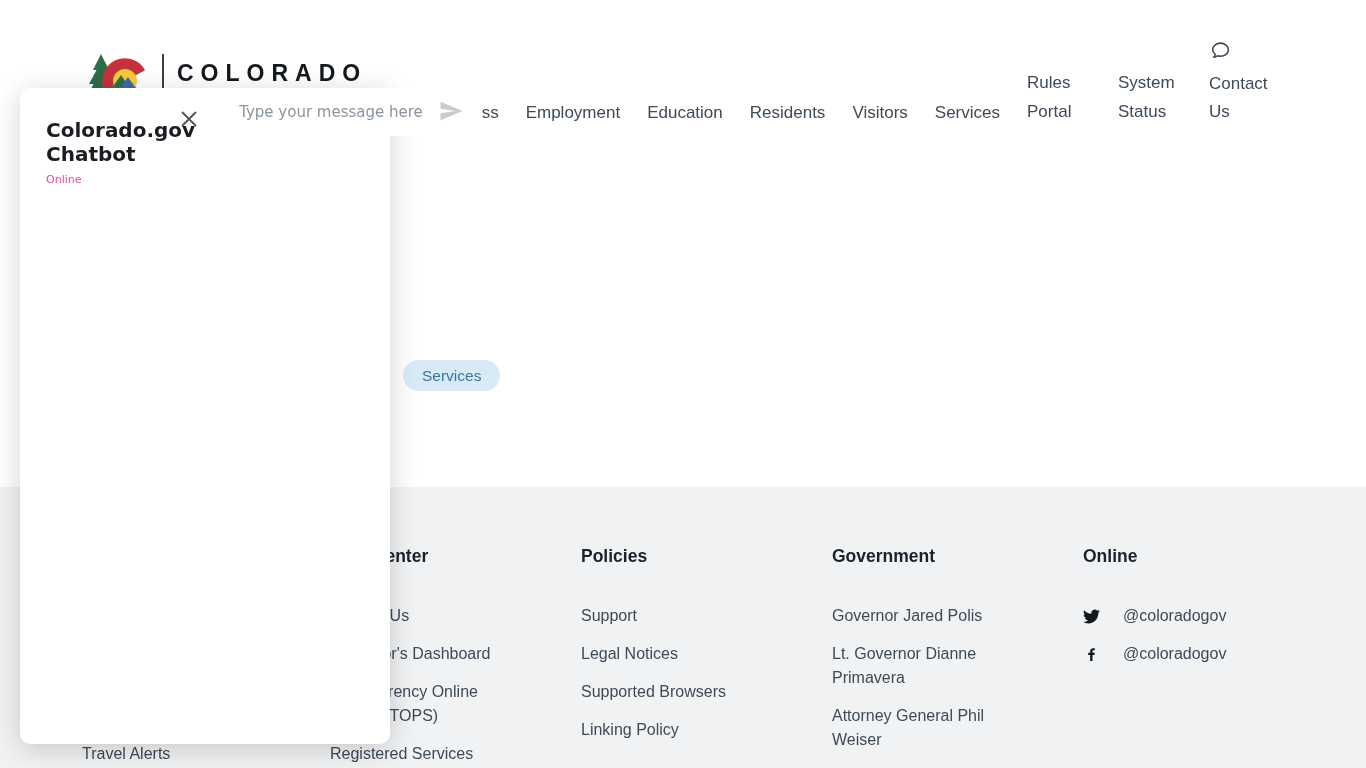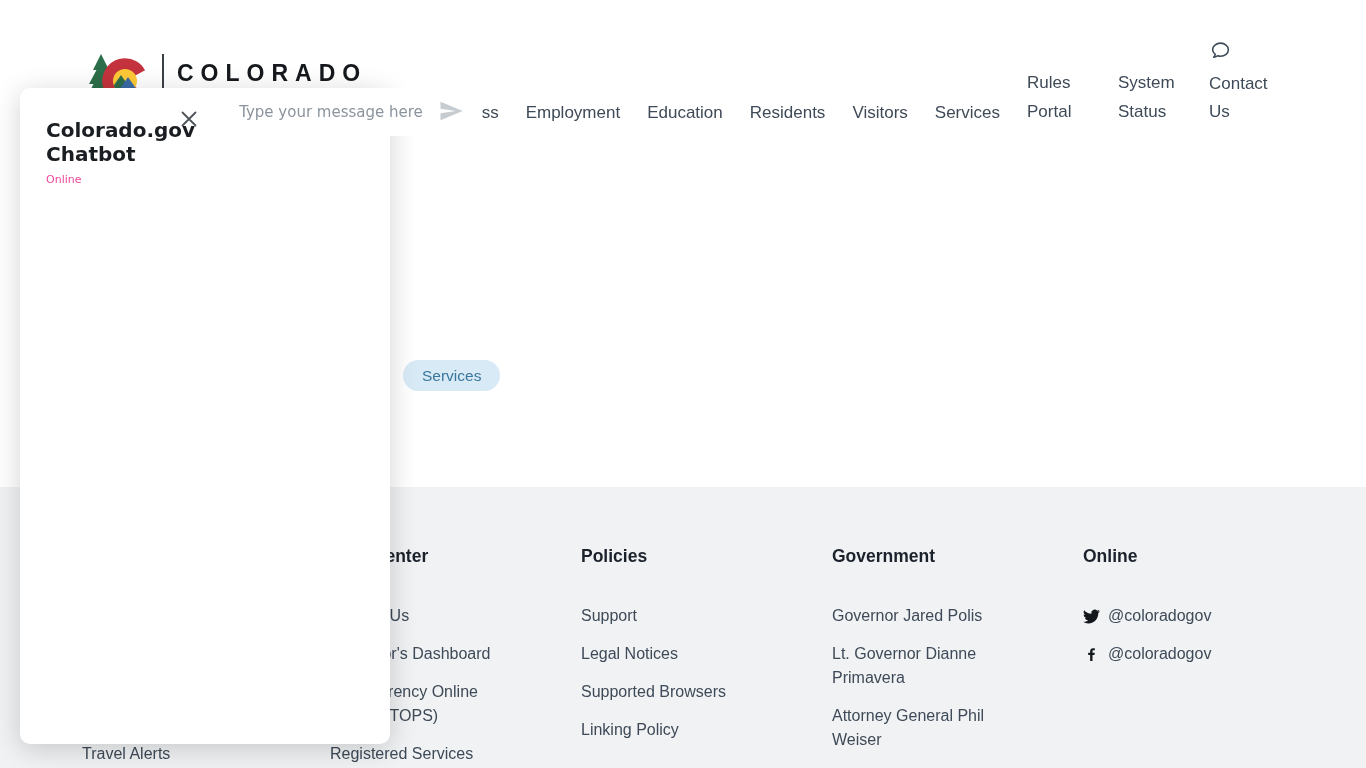--- a/index.html
+++ b/index.html
@@ -32,21 +32,21 @@
 
   
   footer { position:absolute; left:0; top:487px; width:1366px; height:281px; background:#f0f2f4; }
   .fcol { position:absolute; top:60px; width:178px; }
   .fcol h3 { font-size:17.5px; font-weight:700; color:#1b222b; line-height:18px; margin:0 0 39px 0; }
   .fitem { font-size:16px; color:#3e4a57; line-height:24px; margin-bottom:14px;
            display:block; text-decoration:none; }
   .fcol.c1 { left:80px; }  .fcol.c2 { left:330px; } .fcol.c3 { left:581px; }
   .fcol.c4 { left:832px; } .fcol.c5 { left:1083px; }
   .c1 .fitem { position:absolute; top:195px; left:2px; }
-  .social { display:flex; align-items:center; gap:8px; }
+  .social { display:flex; align-items:center; gap:23px; }
   .social svg { flex:0 0 auto; }
 
   
   .chatbot { position:absolute; left:20px; top:88px; width:370px; height:656px;
              background:#fff; border-radius:10px; z-index:50;
              box-shadow:0 5px 28px rgba(0,0,0,.18); display:flex; flex-direction:row;
              font-family:"DejaVu Sans", sans-serif; }
   .chat-head { position:relative; padding:30px 26px 22px 26px; }
   .chat-title { font-size:20px; font-weight:700; color:#1a1d21; }
   .chat-status { margin-top:7px; font-size:11px; color:#ec4899; }

